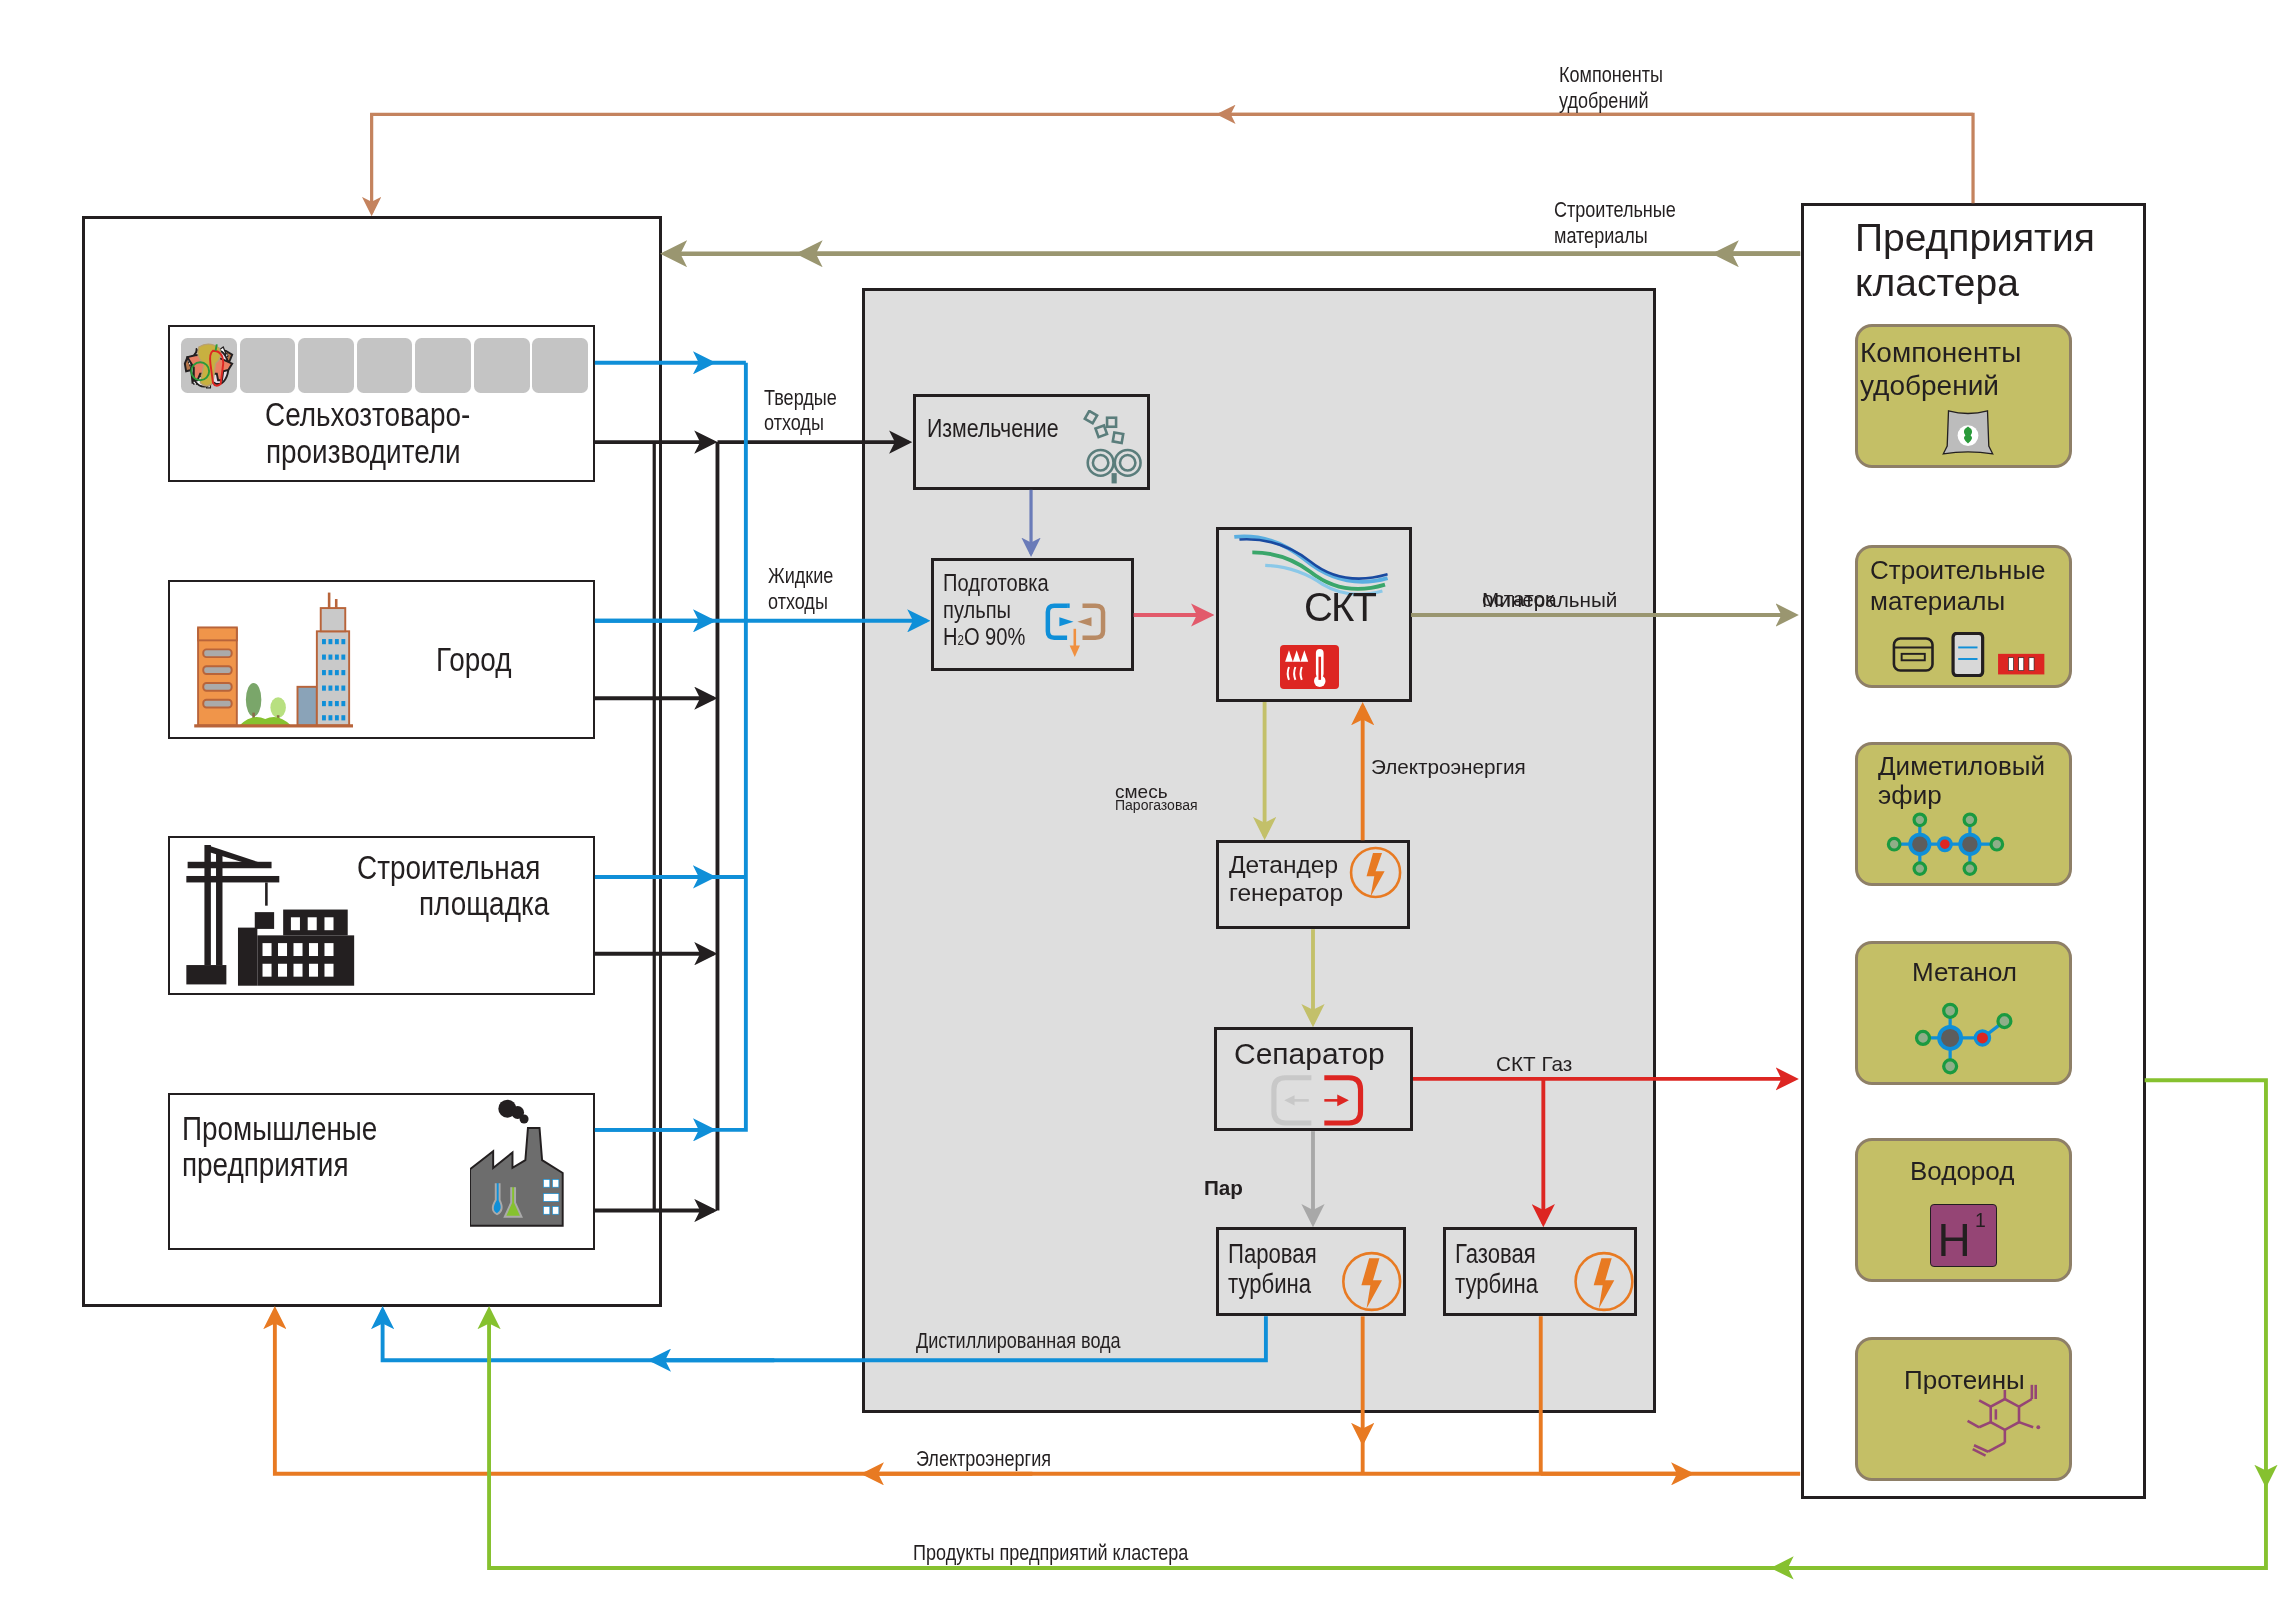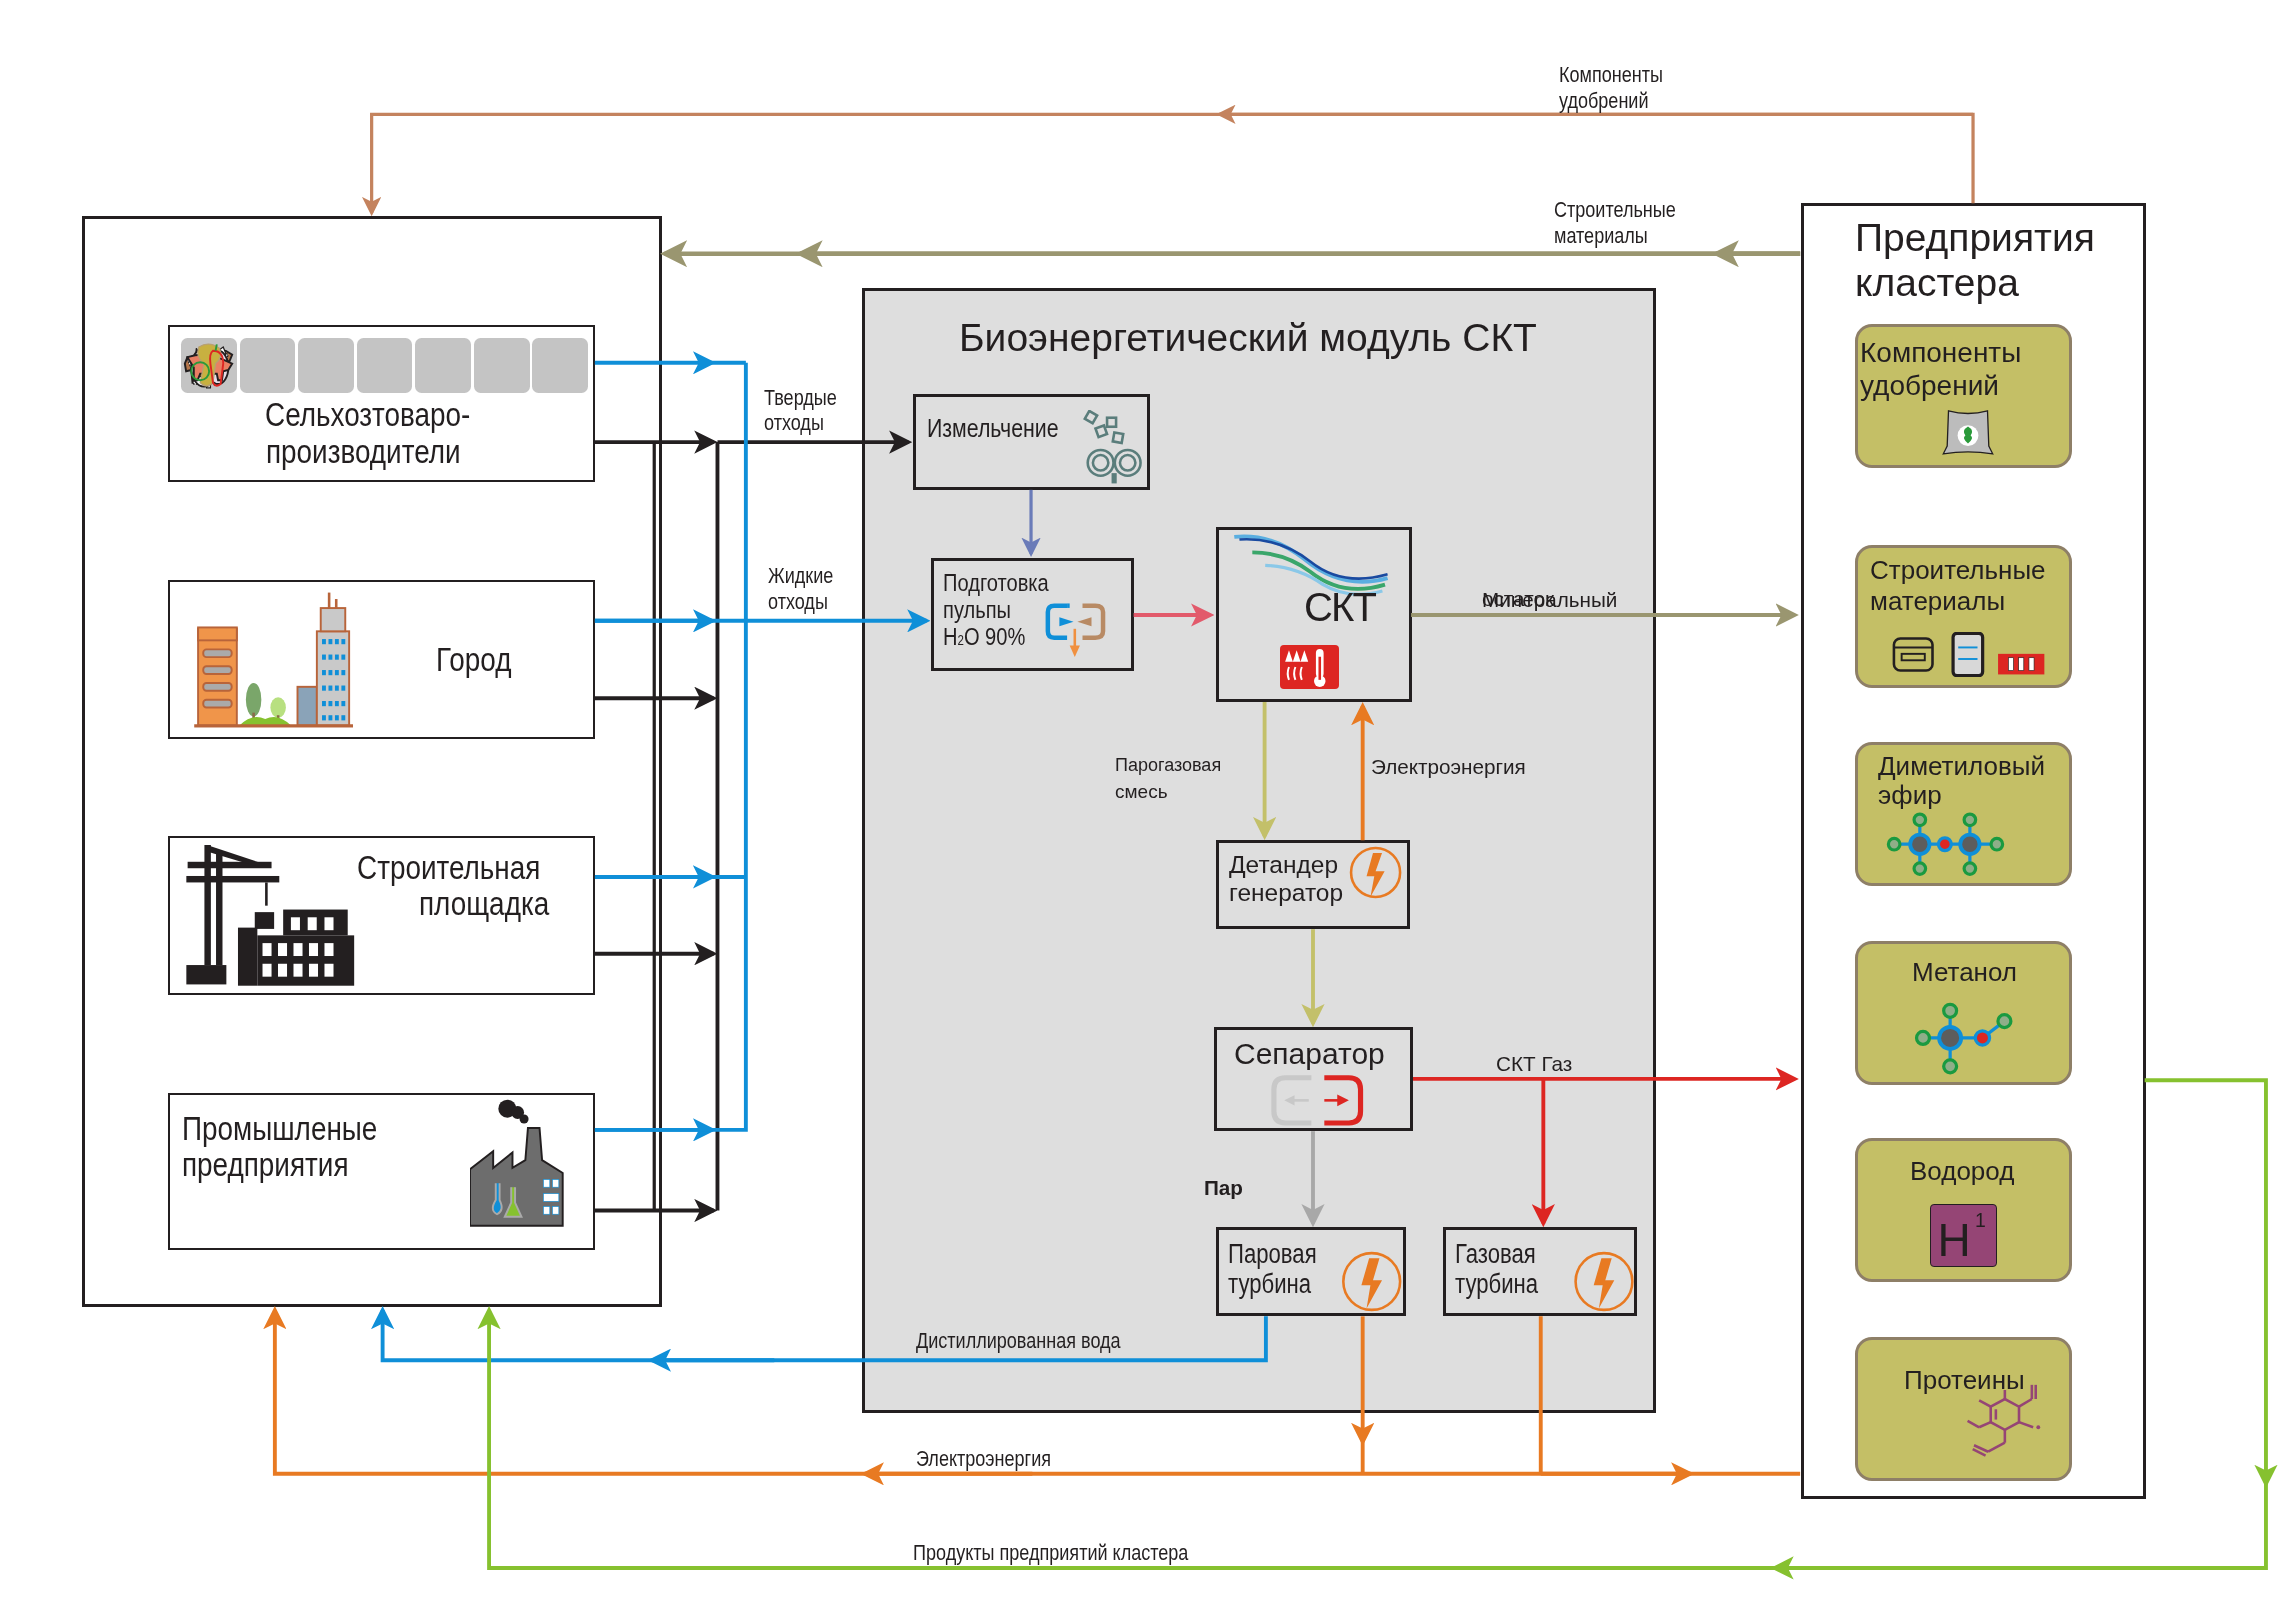--- a/index.html
+++ b/index.html
@@ -164,21 +164,20 @@
         <rect x="128" y="128" width="10" height="12" fill="#fff" stroke="#0f8fd8"></rect>
       <rect x="114" y="150" width="24" height="12" fill="#fff" stroke="#0f8fd8"></rect>
       <rect x="114" y="170" width="10" height="12" fill="#fff" stroke="#0f8fd8"></rect>
         <rect x="128" y="170" width="10" height="12" fill="#fff" stroke="#0f8fd8"></rect>
       <path d="M40 134 L40 160 Q30 176 42 182 Q54 176 46 160 L46 134" fill="#0f8fd8" stroke="#aaa" stroke-width="3"></path>
       <path d="M64 140 L64 164 L54 186 L80 186 L70 164 L70 140" fill="#86c12f" stroke="#aaa" stroke-width="3"></path>
     </svg>
   </div>
 
   <div class="box" style="left:862px;top:288px;width:794px;height:1125px;background:#dedede;"></div>
-  <div class="t" style="left:959px;top:316px;font-size:39px;">Биоэнергетический модуль СКТ</div>
 
   <div class="proc" style="left:913px;top:394px;width:237px;height:96px;"></div>
   <div class="t cond" style="left:927px;top:414px;font-size:26px;">Измельчение</div>
   <div style="position:absolute;left:1081px;top:410px;width:65px;height:76px;">
     <svg width="65" height="76" viewBox="0 0 100 118">
       <g fill="none" stroke="#5a7d7b" stroke-width="4">
         <rect x="8" y="4" width="14" height="14" transform="rotate(30 15 11)"></rect>
         <rect x="40" y="12" width="14" height="14"></rect>
         <rect x="24" y="26" width="14" height="14" transform="rotate(-20 31 33)"></rect>
         <rect x="50" y="36" width="14" height="14" transform="rotate(10 57 43)"></rect>
@@ -484,21 +483,21 @@
   <div class="t cond lbl" style="left:1559px;top:62px;">Компоненты</div>
   <div class="t cond lbl" style="left:1559px;top:88px;">удобрений</div>
   <div class="t cond lbl" style="left:1554px;top:197px;">Строительные</div>
   <div class="t cond lbl" style="left:1554px;top:223px;">материалы</div>
   <div class="t cond lbl" style="left:764px;top:385px;">Твердые</div>
   <div class="t cond lbl" style="left:764px;top:410px;">отходы</div>
   <div class="t cond lbl" style="left:768px;top:563px;">Жидкие</div>
   <div class="t cond lbl" style="left:768px;top:589px;">отходы</div>
   <div class="t lbl" style="left:1482px;top:561px;font-size:20.7px;margin-top:27px;">Минеральный</div>
   <div class="t lbl" style="left:1482px;top:587px;font-size:20.7px;">остаток</div>
-  <div class="t lbl" style="left:1115px;top:755px;font-size:18px;text-align:right;">Парогазовая</div>
+  <div class="t lbl" style="left:1115px;top:797px;font-size:14px;text-align:right;">Парогазовая</div>
   <div class="t lbl" style="left:1115px;top:781px;font-size:19px;">смесь</div>
   <div class="t lbl" style="left:1371px;top:755px;font-size:20.7px;">Электроэнергия</div>
   <div class="t lbl" style="left:1496px;top:1052px;font-size:20.7px;">СКТ Газ</div>
   <div class="t lbl" style="left:1204px;top:1176px;font-size:20.7px;font-weight:bold;">Пар</div>
   <div class="t cond lbl" style="left:916px;top:1328px;">Дистиллированная вода</div>
   <div class="t cond lbl" style="left:916px;top:1446px;">Электроэнергия</div>
   <div class="t cond lbl" style="left:913px;top:1540px;">Продукты предприятий кластера</div>
 
 </div>
 

